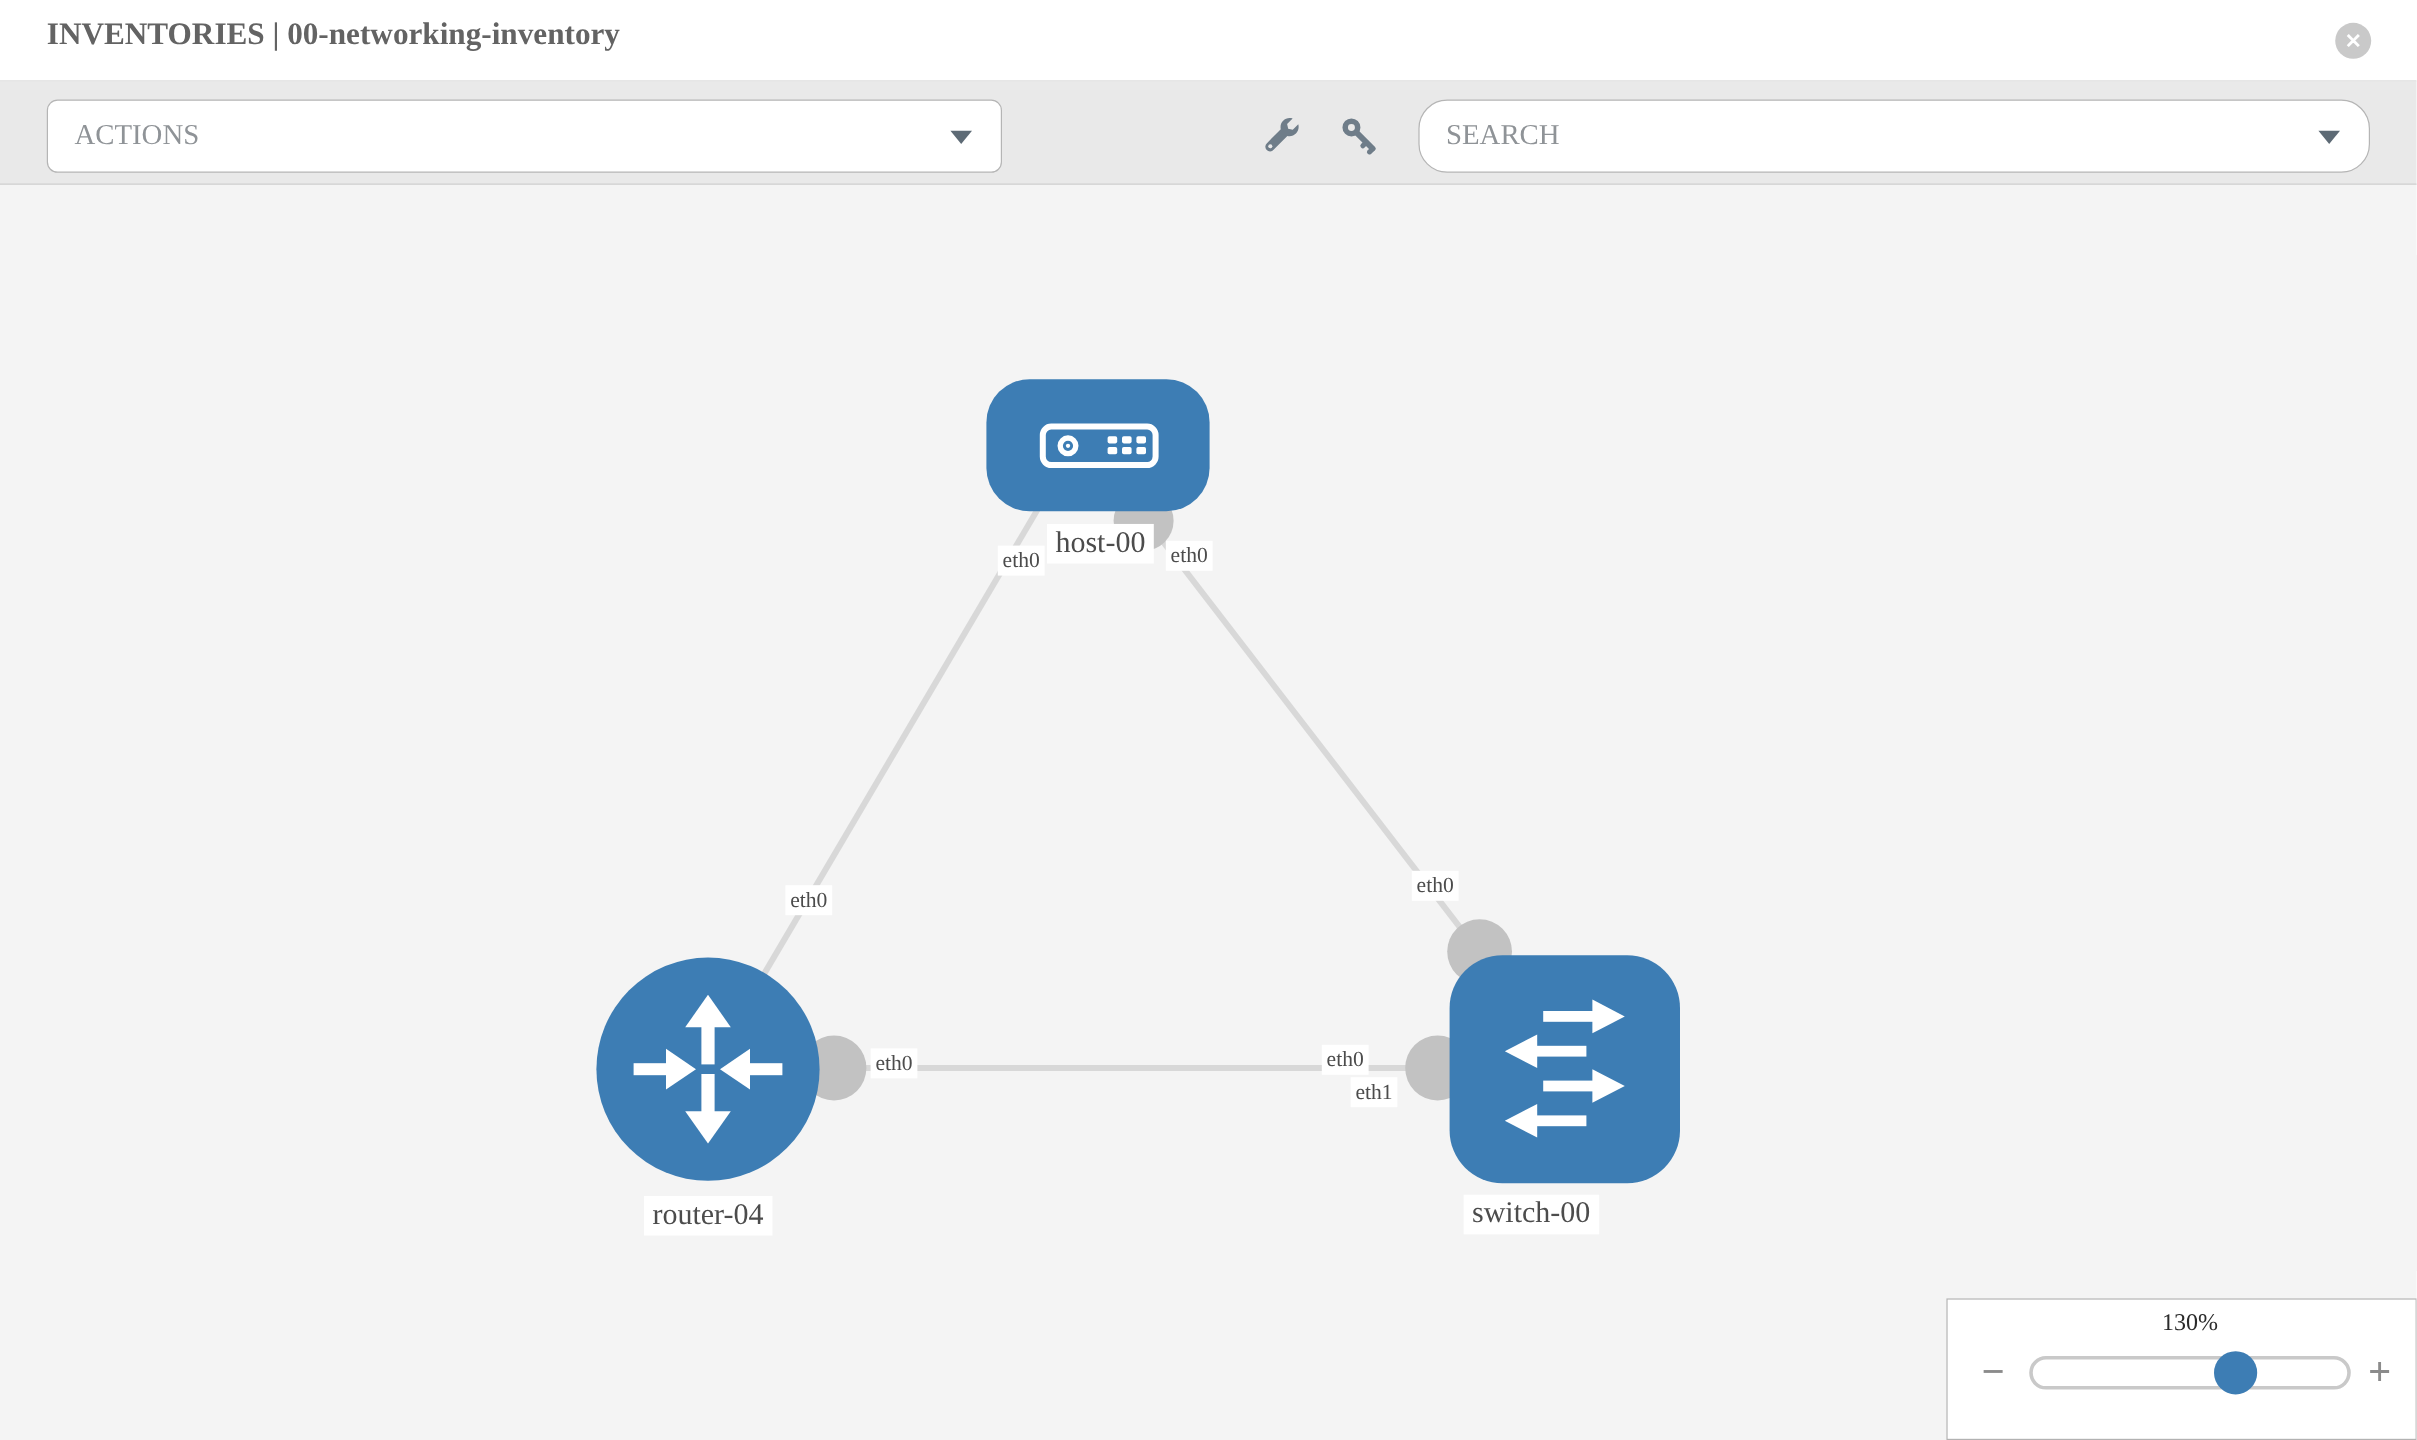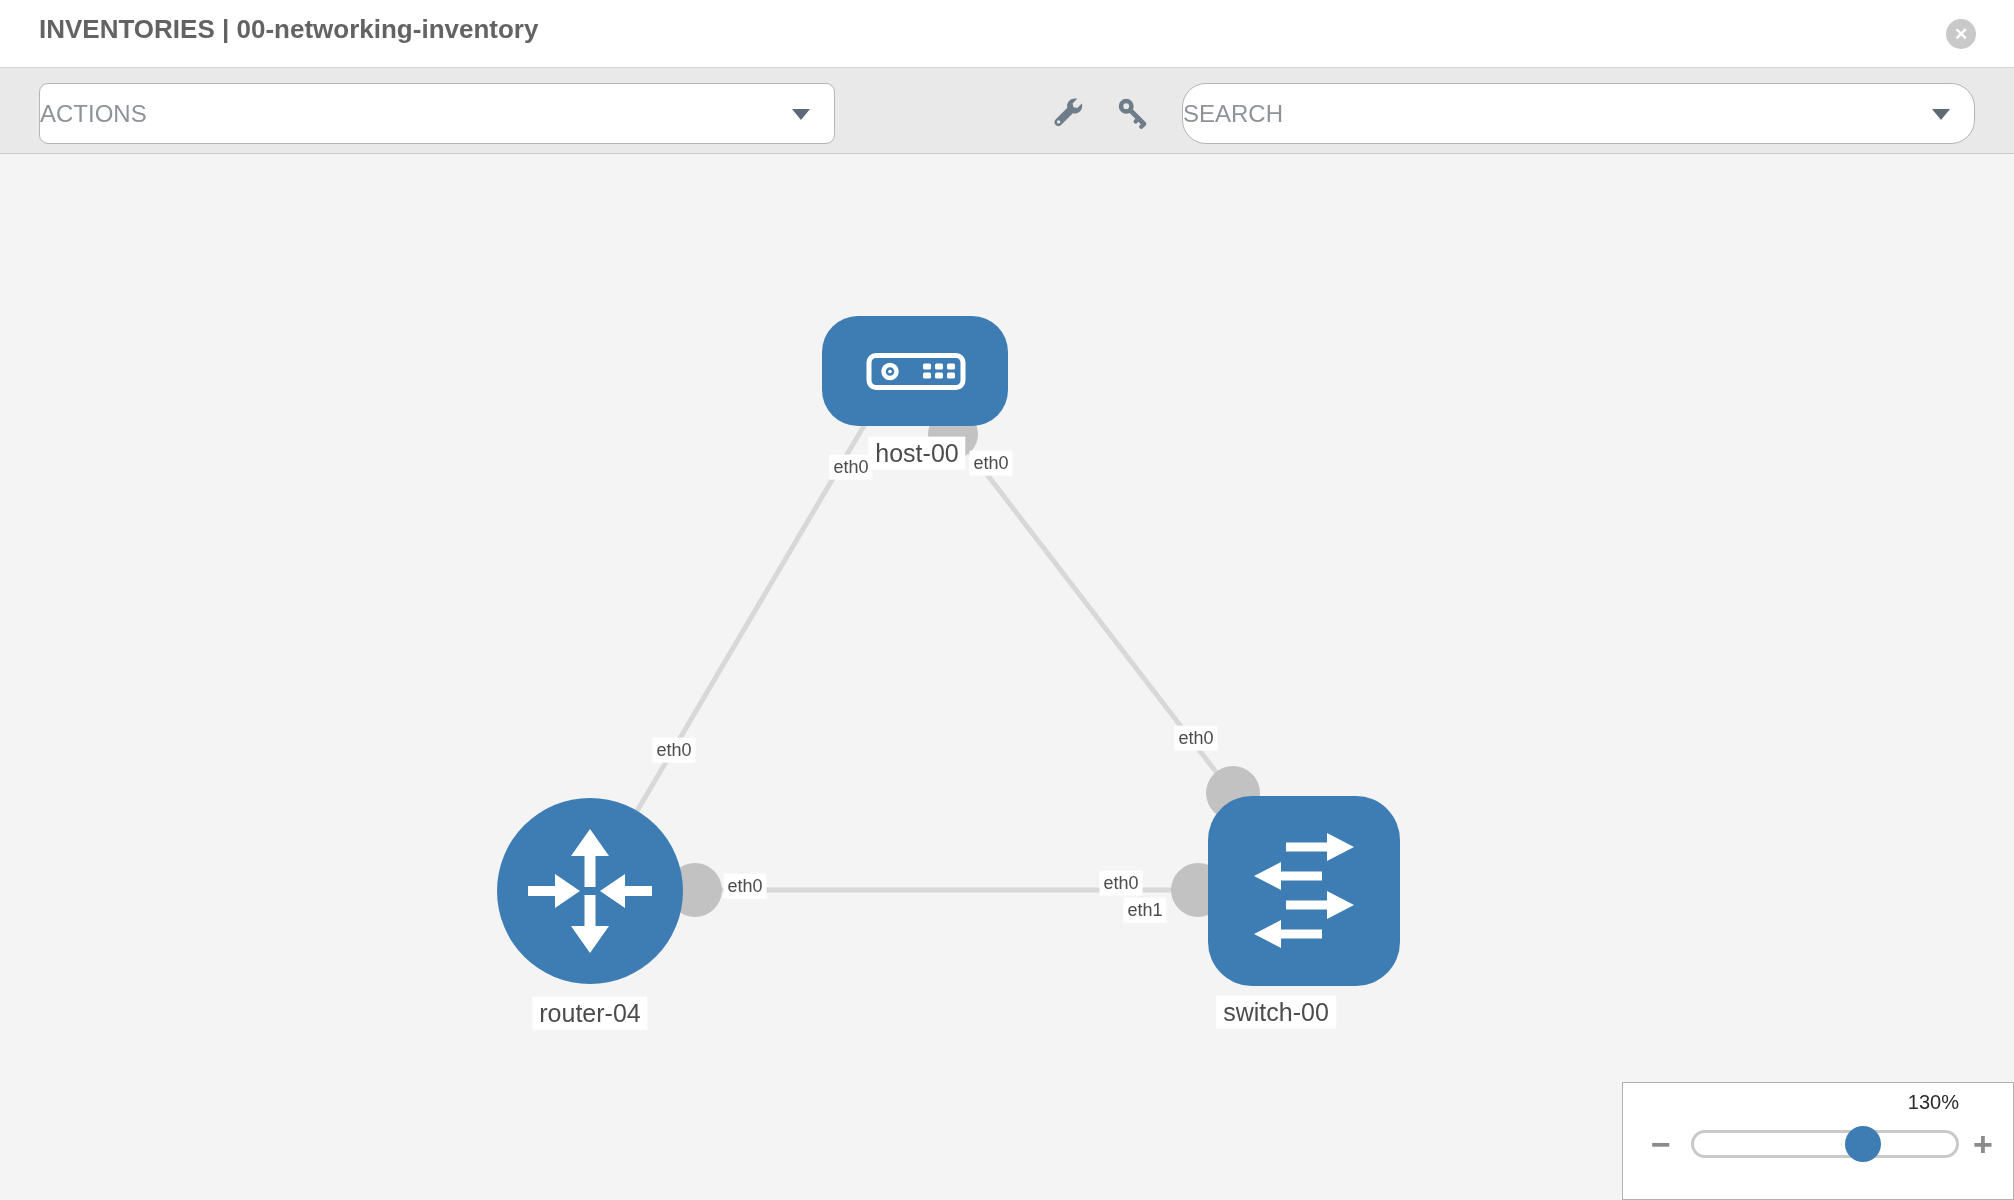--- a/index.html
+++ b/index.html
@@ -1,32 +1,32 @@
 <!DOCTYPE html>
 <html><head>
 <meta charset="utf-8">
 <style>
   html,body{margin:0;padding:0;background:#fff;}
   .app{position:relative;width:2014px;height:1200px;overflow:hidden;
-       font-family:Liberation Sans, sans-serif;background:#fff;}
+       font-family:Liberation Serif, serif;background:#fff;}
 
   
   .hdr{position:absolute;left:0;top:0;width:100%;height:68px;background:#fff;
        border-bottom:1px solid #d6d6d6;box-sizing:border-box;}
   .hdr h1{position:absolute;left:39px;top:14px;margin:0;font-size:26px;font-weight:700;color:#636363;}
   .close-btn{position:absolute;right:38px;top:19px;width:30px;height:30px;border-radius:50%;
        background:#c9c9c9;display:flex;align-items:center;justify-content:center;cursor:pointer;}
   .close-btn span{color:#fff;font-size:17px;font-weight:700;line-height:1;}
 
   
   .tbar{position:absolute;left:0;top:68px;width:100%;height:86px;background:#e9e9e9;
         border-bottom:1px solid #c9c9c9;box-sizing:border-box;}
   .select{position:absolute;top:15px;height:61px;background:#fff;border:1px solid #b5b5b5;
         border-radius:9px;box-sizing:border-box;display:flex;align-items:center;cursor:pointer;}
-  .select .stext{font-size:24px;color:#8f9397;}
+  .select .stext{margin-left:22px;font-size:24px;color:#8f9397;}
   .select .caret{position:absolute;right:24px;top:50%;margin-top:-5px;width:0;height:0;
         border-left:9px solid transparent;border-right:9px solid transparent;border-top:11px solid #5d6a75;}
   .sel-actions{left:39px;width:796px;}
   .sel-search{left:1182px;width:793px;border-radius:24px;}
   .iconbtn{position:absolute;top:22px;width:46px;height:46px;background:none;border:none;padding:0;
         display:flex;align-items:center;justify-content:center;cursor:pointer;}
   .iconbtn svg{display:block;}
   .btn-wrench{left:1044px;}
   .btn-key{left:1110px;}
 
@@ -34,21 +34,21 @@
   .canvas{position:absolute;left:0;top:154px;width:2014px;height:1046px;background:#f4f4f4;}
   .canvas svg.topo{position:absolute;left:0;top:0;}
   .lbl{position:absolute;transform:translate(-50%,-50%);background:#fff;color:#4c4c4c;
        white-space:nowrap;line-height:1.15;}
   .lbl.eth{font-size:18px;padding:2px 4px;}
   .lbl.nname{font-size:25px;padding:2px 7px;text-align:right;}
 
   
   .zoom-panel{position:absolute;left:1622px;top:928px;width:392px;height:118px;background:#fff;
        border:1px solid #b2b2b2;box-sizing:border-box;}
-  .zoom-value{position:absolute;left:68px;top:8px;width:268px;text-align:right;
+  .zoom-value{position:absolute;left:68px;top:8px;width:268px;text-align:center;
        font-size:20px;color:#2b2b2b;}
   .zoom-minus,.zoom-plus{position:absolute;top:43px;width:36px;height:36px;display:flex;
        align-items:center;justify-content:center;font-size:34px;font-weight:700;color:#8b8b8b;
        cursor:pointer;line-height:1;}
   .zoom-minus{left:20px;}
   .zoom-plus{left:342px;}
   .zoom-track{position:absolute;left:68px;top:47px;width:268px;height:28px;border:3px solid #c9c9c9;
        border-radius:15px;background:#fff;box-sizing:border-box;cursor:pointer;}
   .zoom-handle{position:absolute;left:222px;top:43px;width:36px;height:36px;border-radius:50%;
        background:#3d7db4;cursor:grab;}

